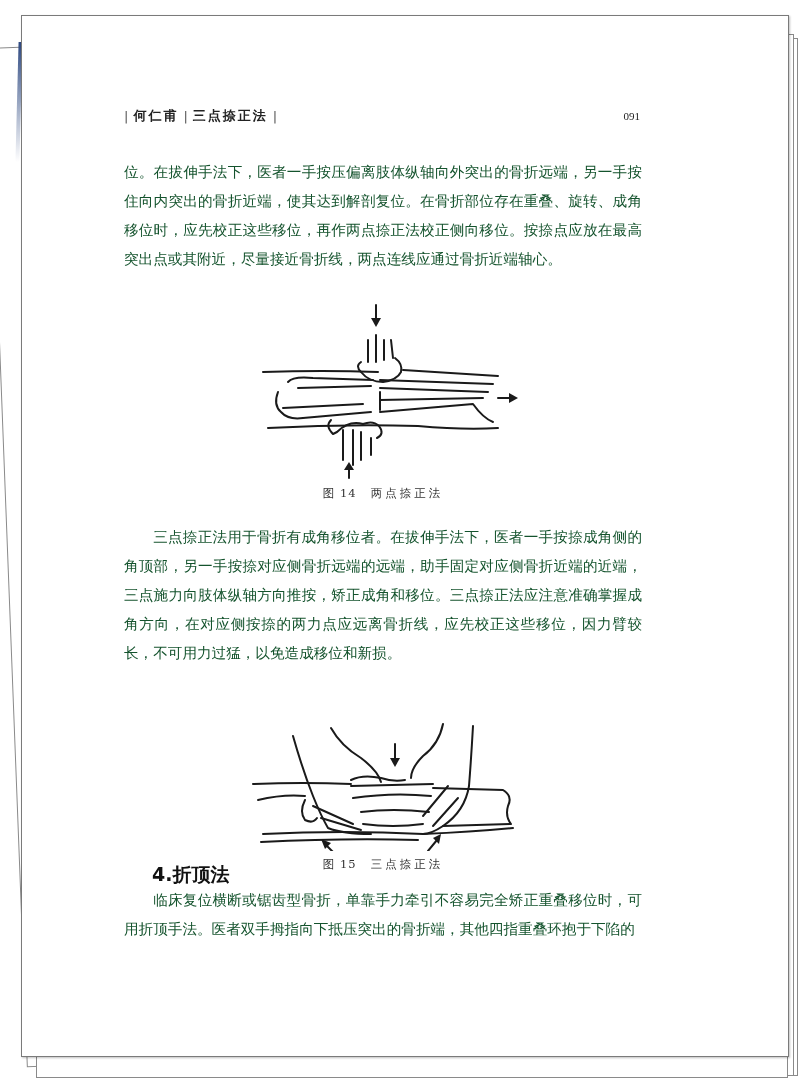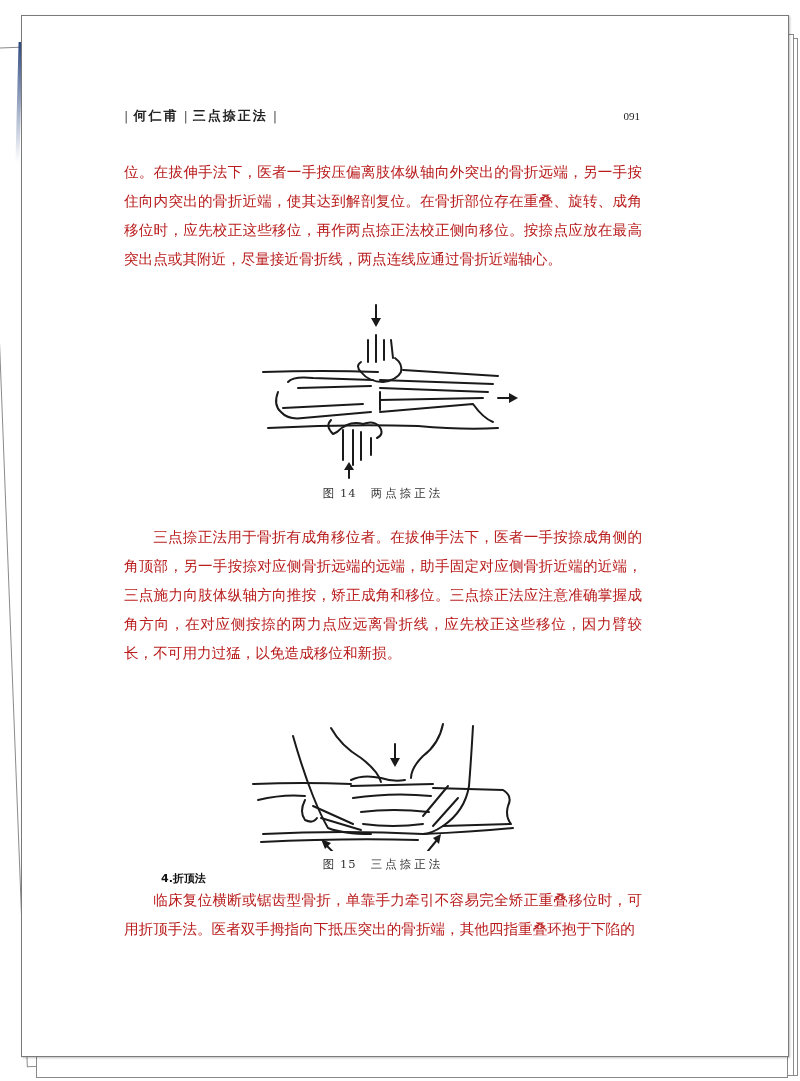--- a/index.html
+++ b/index.html
@@ -88,21 +88,21 @@
       font-size: 11px;
       color: #222;
     }
     .body-text {
       position: absolute;
       left: 124px;
       width: 518px;
       font-family: "DejaVu Serif", "Liberation Serif", serif;
       font-size: 14.6px;
       line-height: 29px;
-      color: #b91c1c;
+      color: #14532d;
       text-align: justify;
       text-justify: inter-character;
       margin: 0;
     }
     .body-text.indent { text-indent: 2em; }
     .para-1 { top: 157px; }
     .para-2 { top: 522px; }
     .para-3 { top: 885px; }
     .figure {
       position: absolute;
@@ -120,23 +120,23 @@
       letter-spacing: 1px;
       margin-top: 6px;
     }
     .caption .num { margin-right: 14px; }
     .caption .title { letter-spacing: 3px; margin-top: 28px; }
     .section-heading {
       position: absolute;
       left: 152px; top: 862px;
       font-family: "DejaVu Sans", "Liberation Sans", sans-serif;
       font-weight: bold;
-      font-size: 11px;
+      font-size: 19px;
       color: #111;
-      margin: 9px;
+      margin: 0;
     }
   </style>
 </head>
 <body>
 
 <div class="stack-layer back-page-1"></div>
 <div class="accent-blue"></div>
 <div class="stack-layer back-page-5"></div>
 <div class="stack-layer back-page-4"></div>
 <div class="stack-layer back-page-3"></div>

